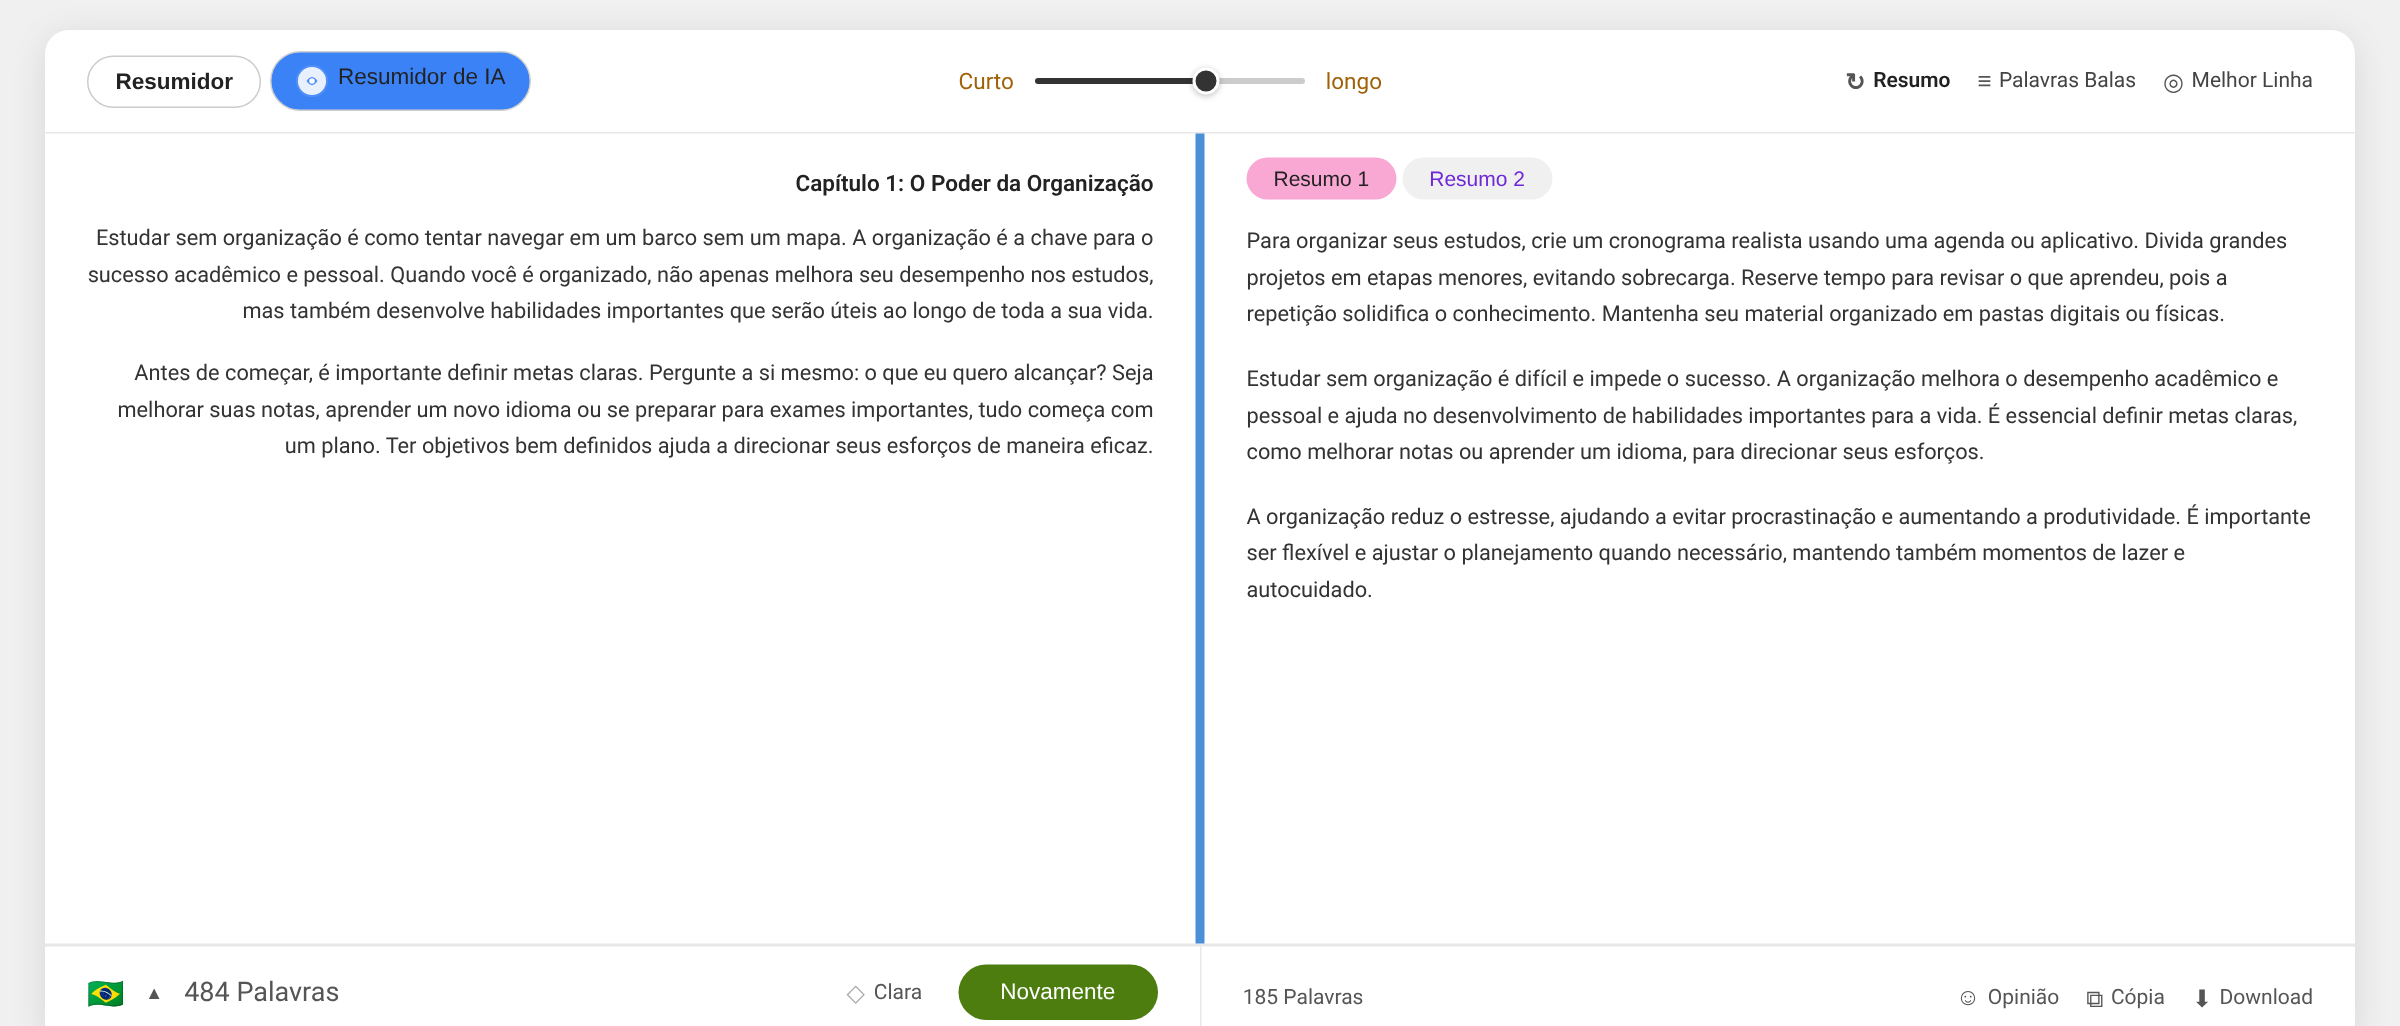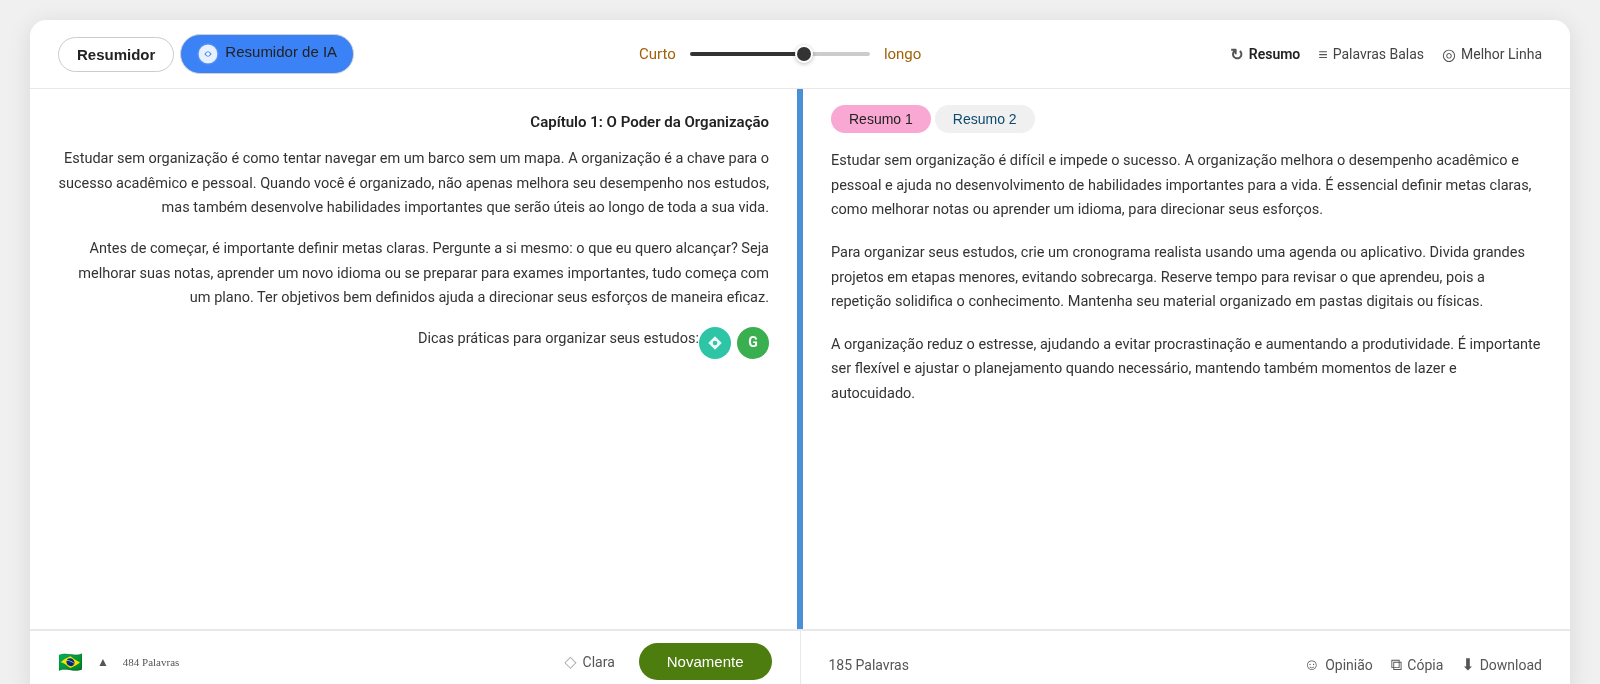--- a/index.html
+++ b/index.html
@@ -168,23 +168,22 @@
       gap: 14px;
     }
     .flag-icon {
       font-size: 20px;
     }
     .arrow-up {
       color: #555;
       font-size: 12px;
     }
     .word-count {
-      font-size: 11px;
-      color: #555;
-      font-family: Liberation Serif, serif;
+      font-size: 18px;
+      color: #555;
     }
     .spacer { flex: 1; }
     .clara-btn {
       display: flex;
       align-items: center;
       gap: 6px;
       font-size: 14px;
       color: #555;
       cursor: pointer;
       padding: 6px 10px;
@@ -213,21 +212,21 @@
       gap: 4px;
       margin-bottom: 16px;
     }
     .summary-tab {
       padding: 6px 18px;
       border-radius: 16px;
       font-size: 14px;
       cursor: pointer;
       border: none;
       background: #f0f0f0;
-      color: #0c4a6e;
+      color: #6d28d9;
     }
     .summary-tab.active {
       background: #f9a8d4;
       color: #222;
       font-weight: 500;
     }
     .right-panel-text {
       font-size: 14.5px;
       color: #333;
       line-height: 1.7;
@@ -309,41 +308,29 @@
       </div>
     </div>
   </div>
 
   <div class="main-content">
 
     <div class="left-panel">
       <p class="left-panel-title">Capítulo 1: O Poder da Organização</p>
       <p class="left-panel-text">Estudar sem organização é como tentar navegar em um barco sem um mapa. A organização é a chave para o sucesso acadêmico e pessoal. Quando você é organizado, não apenas melhora seu desempenho nos estudos, mas também desenvolve habilidades importantes que serão úteis ao longo de toda a sua vida.</p>
       <p class="left-panel-text">Antes de começar, é importante definir metas claras. Pergunte a si mesmo: o que eu quero alcançar? Seja melhorar suas notas, aprender um novo idioma ou se preparar para exames importantes, tudo começa com um plano. Ter objetivos bem definidos ajuda a direcionar seus esforços de maneira eficaz.</p>
-      <p class="left-panel-text">
-        <span>Dicas práticas para organizar seus estudos:</span>
-        <span class="inline-icons">
-          <span class="inline-icon-btn icon-teal">
-            <svg width="18" height="18" viewBox="0 0 24 24" fill="none">
-              <polygon points="12,3 21,12 12,21 3,12" fill="white" opacity="0.9"></polygon>
-              <circle cx="12" cy="12" r="3" fill="#2ec4a6"></circle>
-            </svg>
-          </span>
-          <span class="inline-icon-btn icon-green" style="font-weight:bold;font-size:14px;">G</span>
-        </span>
-      </p>
     </div>
 
     <div class="right-panel">
       <div class="summary-tabs">
         <button class="summary-tab active">Resumo 1</button>
         <button class="summary-tab">Resumo 2</button>
       </div>
+      <p class="right-panel-text">Para organizar seus estudos, crie um cronograma realista usando uma agenda ou aplicativo. Divida grandes projetos em etapas menores, evitando sobrecarga. Reserve tempo para revisar o que aprendeu, pois a repetição solidifica o conhecimento. Mantenha seu material organizado em pastas digitais ou físicas.</p>
       <p class="right-panel-text">Estudar sem organização é difícil e impede o sucesso. A organização melhora o desempenho acadêmico e pessoal e ajuda no desenvolvimento de habilidades importantes para a vida. É essencial definir metas claras, como melhorar notas ou aprender um idioma, para direcionar seus esforços.</p>
-      <p class="right-panel-text">Para organizar seus estudos, crie um cronograma realista usando uma agenda ou aplicativo. Divida grandes projetos em etapas menores, evitando sobrecarga. Reserve tempo para revisar o que aprendeu, pois a repetição solidifica o conhecimento. Mantenha seu material organizado em pastas digitais ou físicas.</p>
       <p class="right-panel-text">A organização reduz o estresse, ajudando a evitar procrastinação e aumentando a produtividade. É importante ser flexível e ajustar o planejamento quando necessário, mantendo também momentos de lazer e autocuidado.</p>
     </div>
   </div>
 
   <div class="bottom-panels">
 
     <div class="bottom-left">
       <div class="bottom-bar">
         <span class="flag-icon">🇧🇷</span>
         <span class="arrow-up">▲</span>

